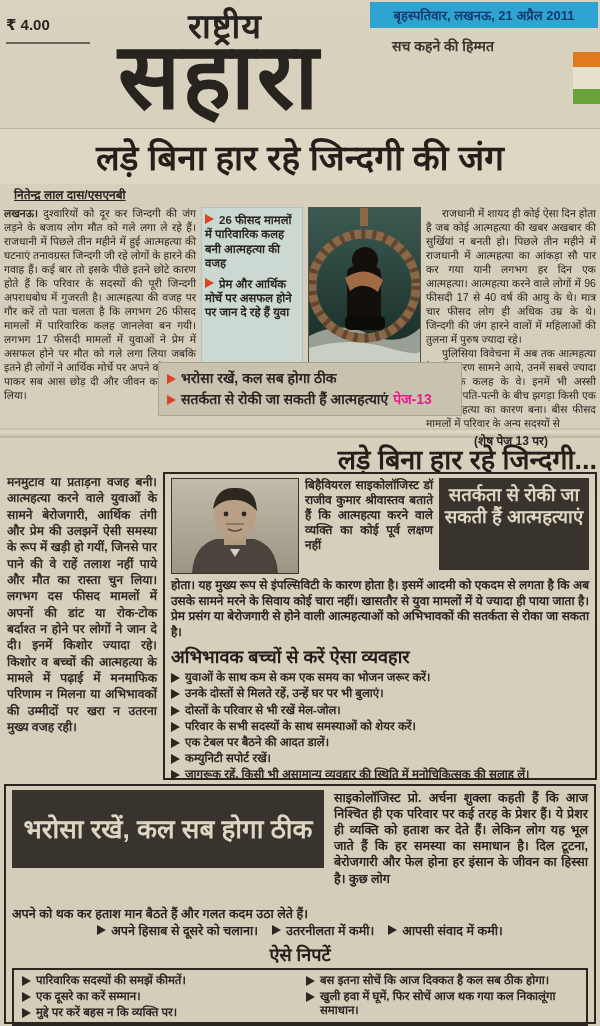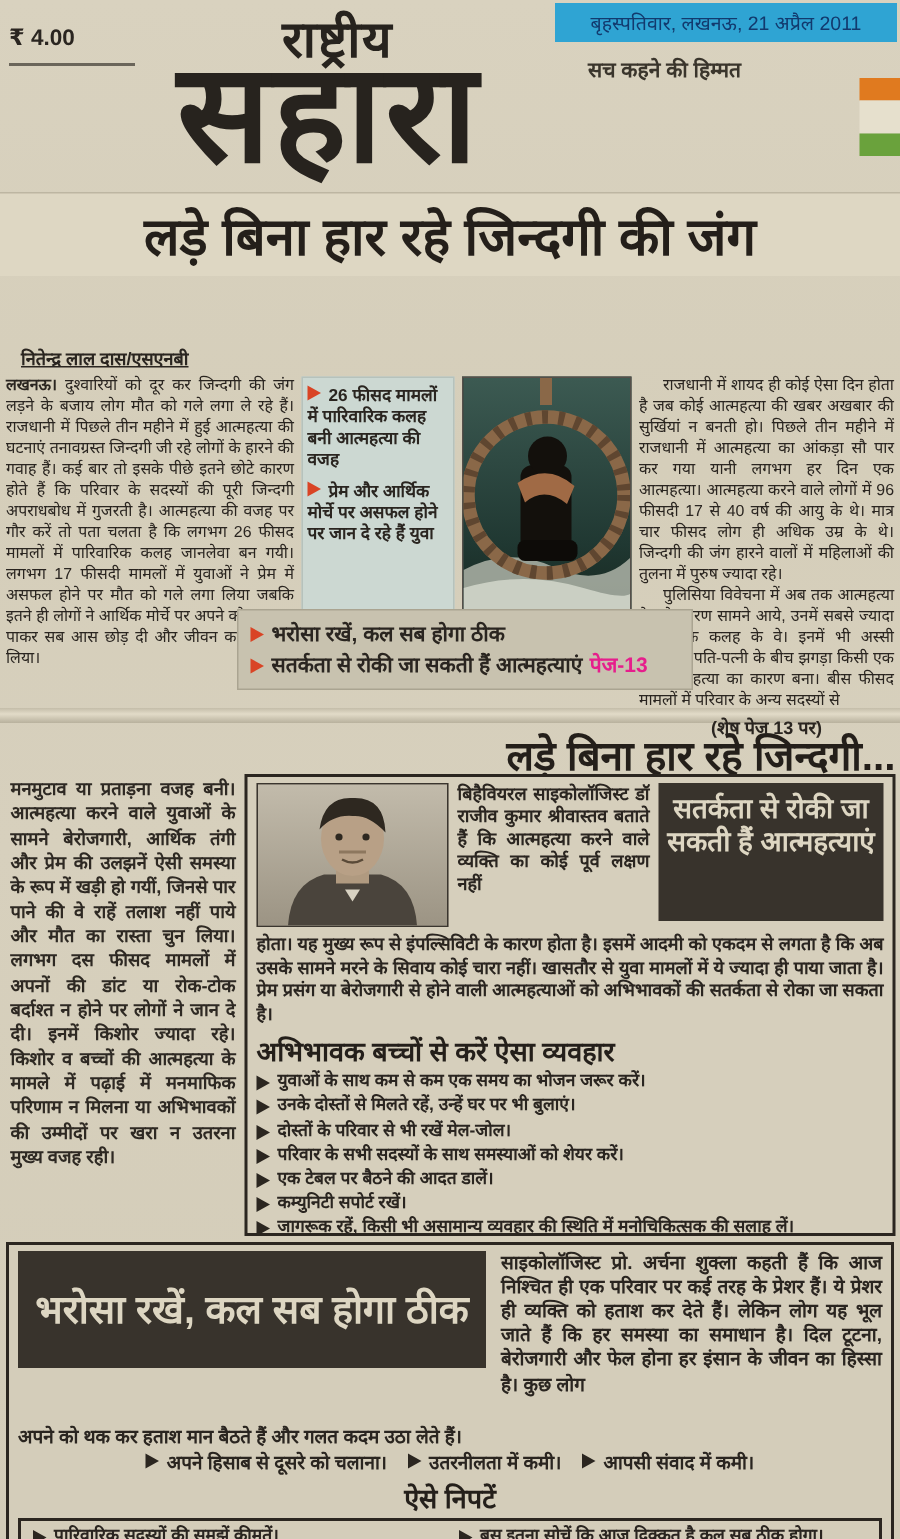--- a/index.html
+++ b/index.html
@@ -8,38 +8,38 @@
   .page{
     position:relative; width:600px; height:1026px; margin:0 auto;
     background:linear-gradient(180deg,#d9d2bf 0%,#d5ceba 30%,#d7d0bd 55%,#d3ccb8 100%);
     color:#2a2520; overflow:hidden;
   }
   
   .masthead{ position:relative; height:128px; }
   .price{ position:absolute; left:6px; top:16px; font-size:15px; font-weight:bold;
           border-bottom:2px solid #6a655a; padding:0 40px 8px 0; }
   .date-banner{ position:absolute; right:2px; top:2px; width:228px;
-          background:#2fa4d3; color:#123a6e; font-weight:normal; font-size:13px;
+          background:#2fa4d3; color:#123a6e; font-weight:bold; font-size:13px;
           text-align:center; padding:4px 2px; }
   .brand-top{ position:absolute; left:188px; top:2px; font-size:34px; font-weight:900;
           letter-spacing:1px; color:#27231e; }
   .brand-tagline{ position:absolute; left:392px; top:36px; font-size:14px; font-weight:bold; color:#3a352c;}
   .brand-main{ position:absolute; left:70px; top:30px; width:500px; font-size:92px; line-height:1;
           font-weight:900; color:#27231e; letter-spacing:2px;margin-left:48px; }
   .flag{ position:absolute; right:0; top:52px; width:27px; height:58px; }
   .flag div{ height:15px; }
   .flag .saffron{ background:#e07a1f; }
   .flag .white{ background:#e6e0cd; height:22px; }
   .flag .green{ background:#6aa23c; }
   
   .headline-band{ height:56px; background:#ded7c3; border-top:1px solid #bdb6a2;
           display:flex; align-items:center; justify-content:center; }
   .headline-band h1{ font-size:35px; font-weight:900; color:#241f1a; letter-spacing:0; }
   
-  .lead{ position:relative; height:244px; padding:2px 4px 0 4px;margin-top:44px; }
+  .lead{ position:relative; height:244px; padding:2px 4px 0 4px; }
   .byline{ font-size:12px; font-weight:bold; text-decoration:underline; margin:0 0 4px 10px; }
   .lead-cols{ display:flex; gap:5px; }
   .col-text{ font-size:10.6px; line-height:1.32; text-align:justify; }
   .lead-left{ width:192px; }
   .lead-left .dateline{ font-weight:bold; }
   .highlights{ width:102px; background:#ccd8d2; border:1px solid #b6c2bc; padding:5px 3px 3px 3px;
           font-size:11.5px; font-weight:bold; line-height:1.25; height:162px; }
   .highlights .hl{ margin-bottom:6px; display:block; }
   .figure-noose{ width:113px; height:160px; border:1px solid #55504a; background:#28423d; flex:none; }
   .lead-right{ flex:1; }

